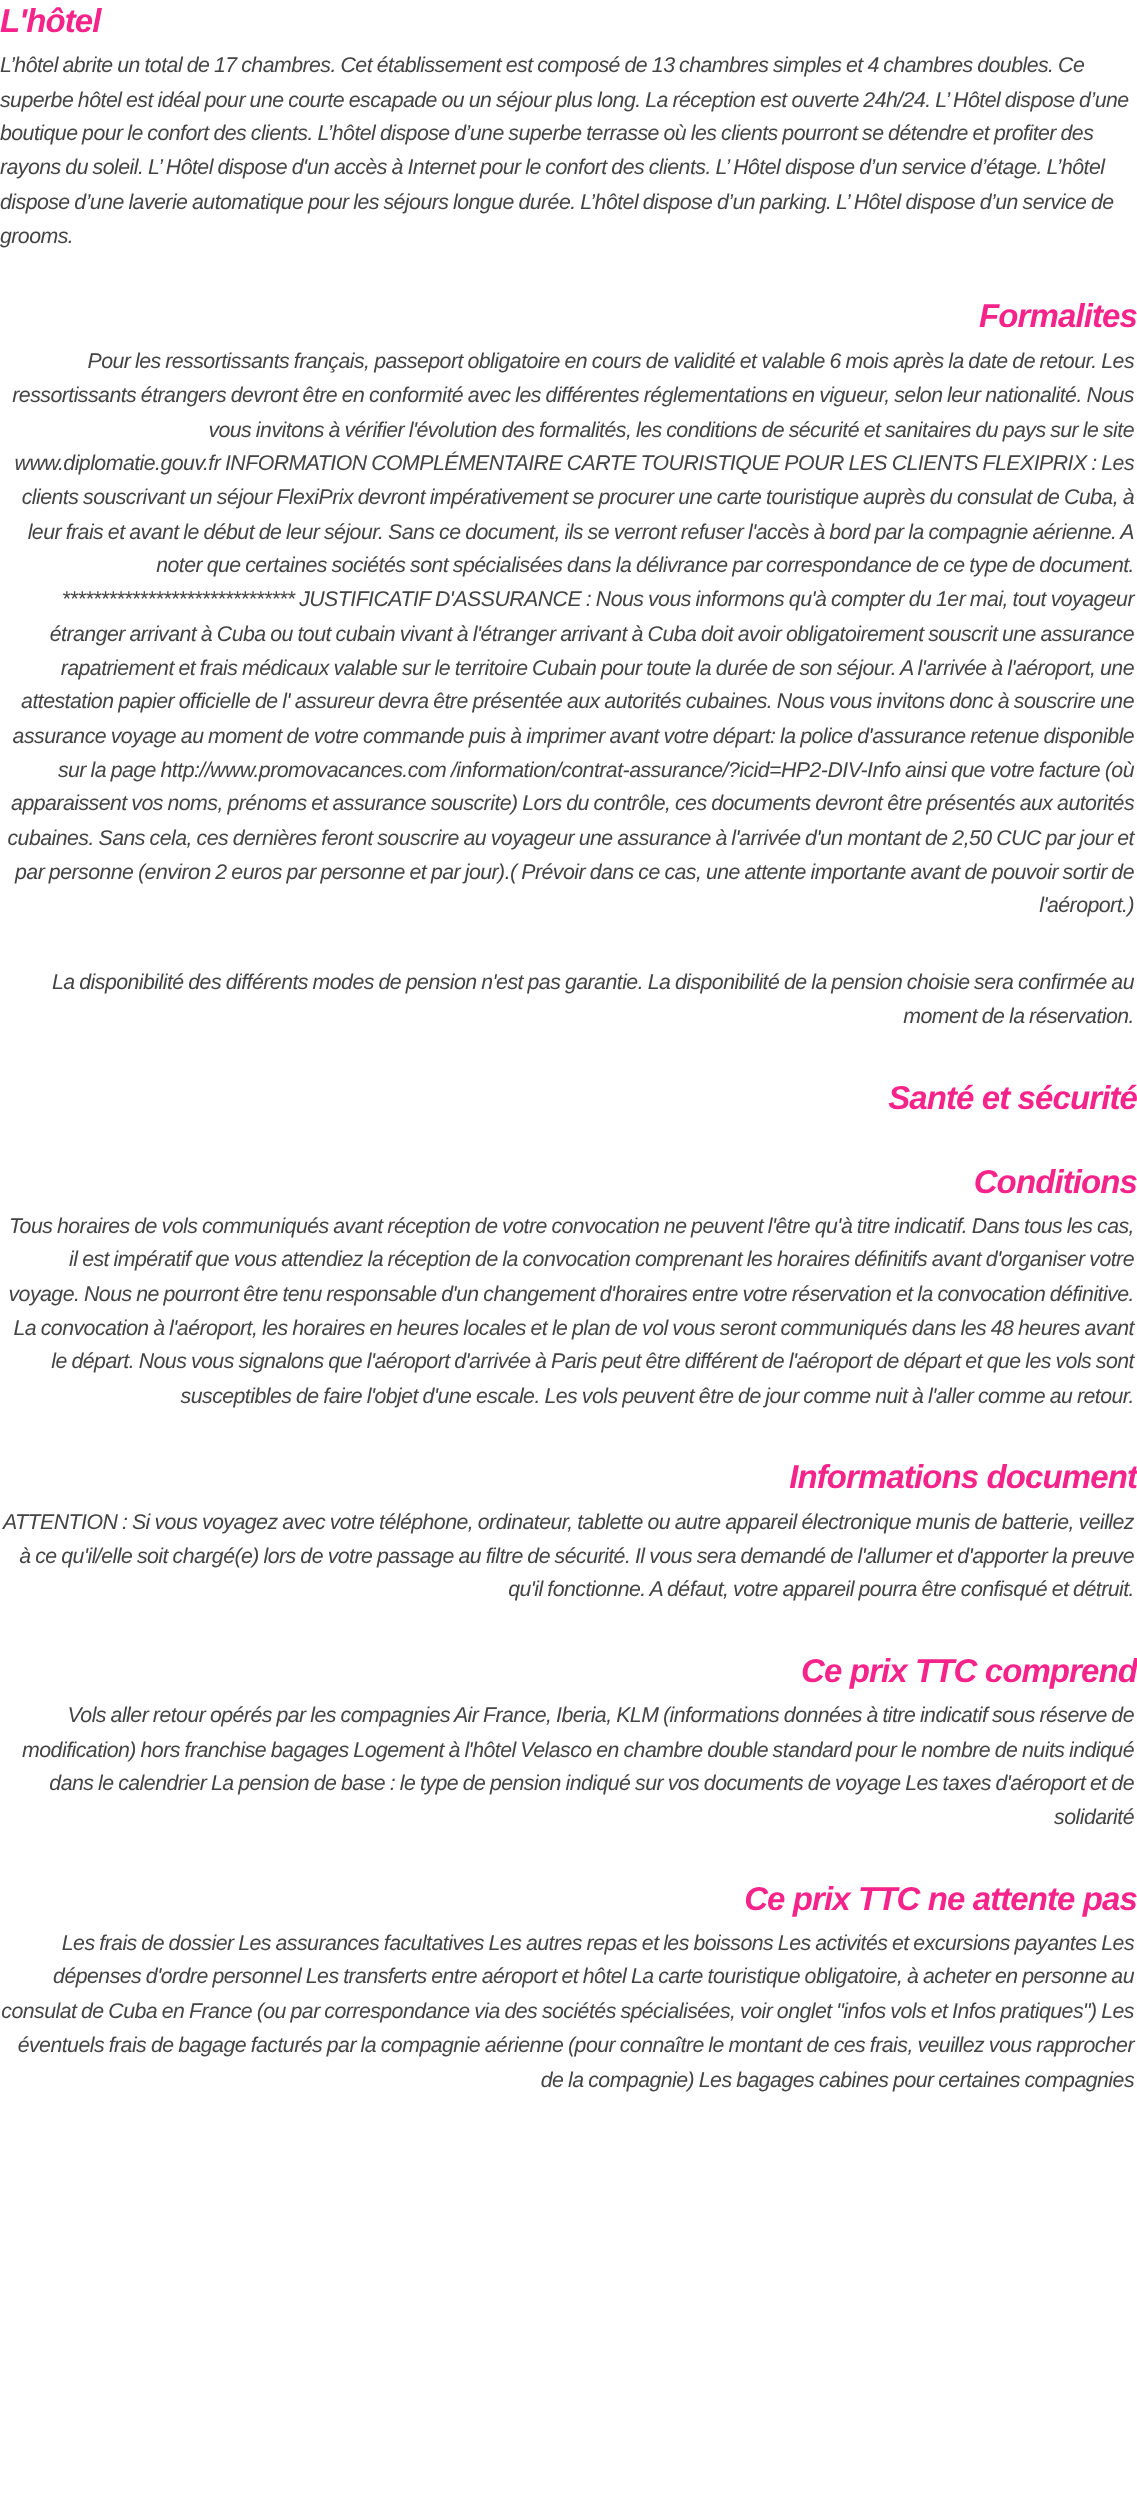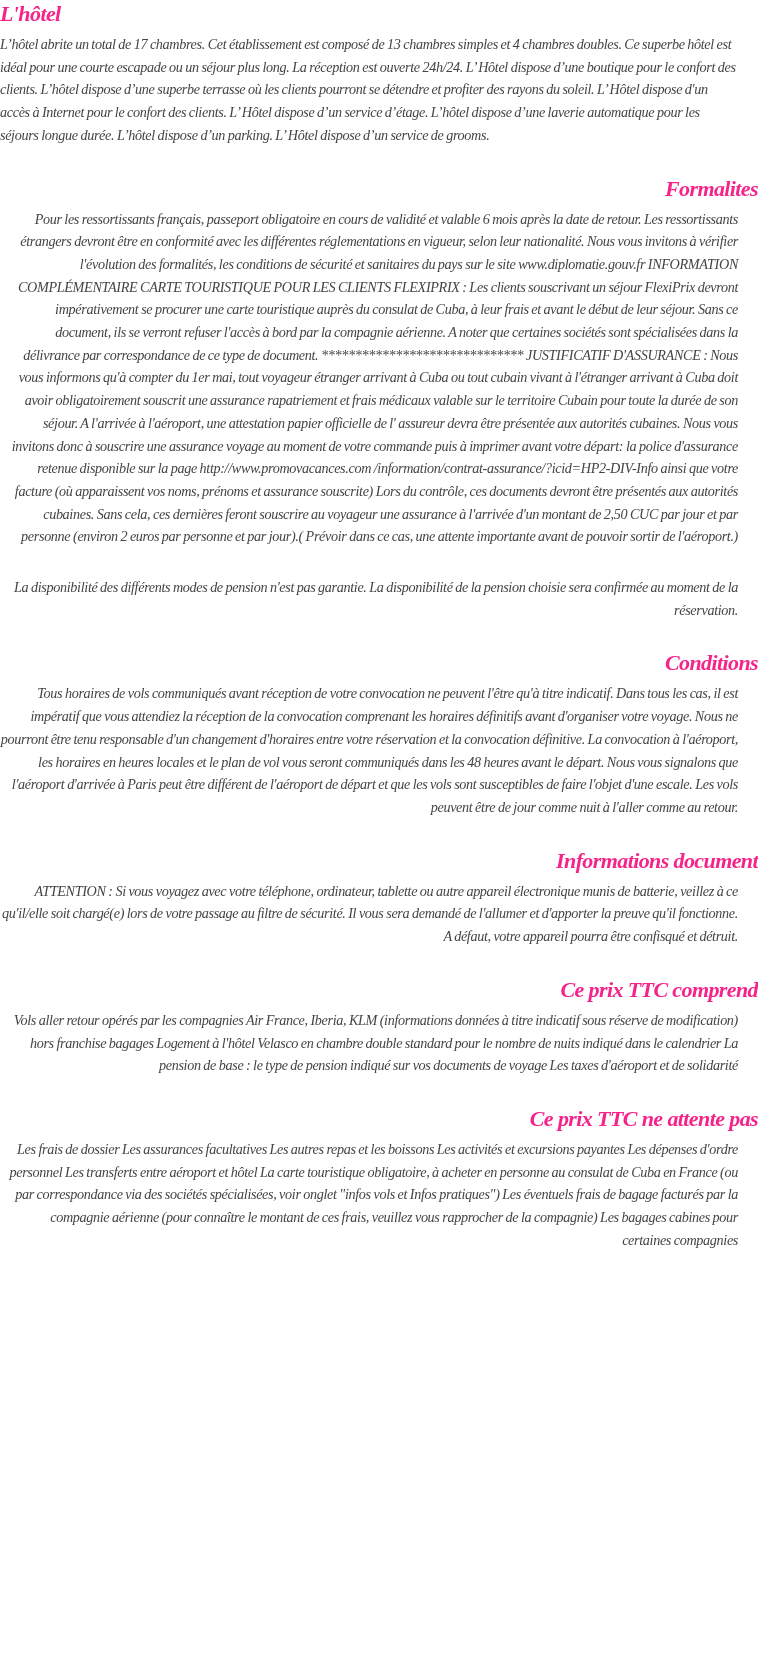--- a/index.html
+++ b/index.html
@@ -6,38 +6,38 @@
   body {
     width: 758px;
     min-height: 1663px;
     overflow: hidden;
     font-family: "Liberation Sans", sans-serif;
   }
   .page { padding: 0 0 0 0; width: 758px; box-sizing: border-box; }
   .section { margin: 0; }
   .section-title {
     color: #f5238a;
-    font-family: Liberation Serif, serif;
+    font-family: Liberation Sans, sans-serif;
     font-style: italic;
     font-weight: bold;
     font-size: 22px;
     letter-spacing: -0.6px;
     line-height: 28px;
     margin: 0;
     padding: 0;
   }
   .section-body {
     color: #444444;
-    font-family: Liberation Serif, serif;
+    font-family: Liberation Sans, sans-serif;
     font-style: italic;
     font-size: 14.2px;
     letter-spacing: -0.35px;
     line-height: 22.7px;
     margin: 5px 0 0 0;
-    padding-right: 20px;
+    padding-right: 2px;
     word-spacing: -0.5px;
   }
   .section + .section { margin-top: 28px; text-align: right; }
 </style>
 </head>
 <body>
 
 <div class="page">
 
   <section class="section">
@@ -48,20 +48,21 @@
   <section class="section">
     <h2 class="section-title">Formalites</h2>
     <p class="section-body">Pour les ressortissants français, passeport obligatoire en cours de validité et valable 6 mois après la date de retour. Les ressortissants étrangers devront être en conformité avec les différentes réglementations en vigueur, selon leur nationalité. Nous vous invitons à vérifier l'évolution des formalités, les conditions de sécurité et sanitaires du pays sur le site www.diplomatie.gouv.fr INFORMATION COMPLÉMENTAIRE CARTE TOURISTIQUE POUR LES CLIENTS FLEXIPRIX : Les clients souscrivant un séjour FlexiPrix devront impérativement se procurer une carte touristique auprès du consulat de Cuba, à leur frais et avant le début de leur séjour. Sans ce document, ils se verront refuser l'accès à bord par la compagnie aérienne. A noter que certaines sociétés sont spécialisées dans la délivrance par correspondance de ce type de document. ****************************** JUSTIFICATIF D'ASSURANCE : Nous vous informons qu'à compter du 1er mai, tout voyageur étranger arrivant à Cuba ou tout cubain vivant à l'étranger arrivant à Cuba doit avoir obligatoirement souscrit une assurance rapatriement et frais médicaux valable sur le territoire Cubain pour toute la durée de son séjour. A l'arrivée à l'aéroport, une attestation papier officielle de l' assureur devra être présentée aux autorités cubaines. Nous vous invitons donc à souscrire une assurance voyage au moment de votre commande puis à imprimer avant votre départ: la police d'assurance retenue disponible sur la page http://www.promovacances.com /information/contrat-assurance/?icid=HP2-DIV-Info ainsi que votre facture (où apparaissent vos noms, prénoms et assurance souscrite) Lors du contrôle, ces documents devront être présentés aux autorités cubaines. Sans cela, ces dernières feront souscrire au voyageur une assurance à l'arrivée d'un montant de 2,50 CUC par jour et par personne (environ 2 euros par personne et par jour).( Prévoir dans ce cas, une attente importante avant de pouvoir sortir de l'aéroport.)</p>
   </section>
 
   <section class="section">
     <p class="section-body">La disponibilité des différents modes de pension n'est pas garantie. La disponibilité de la pension choisie sera confirmée au moment de la réservation.</p>
   </section>
 
   <section class="section">
+    <h2 class="section-title">Santé et sécurité</h2>
   </section>
 
   <section class="section">
     <h2 class="section-title">Conditions</h2>
     <p class="section-body">Tous horaires de vols communiqués avant réception de votre convocation ne peuvent l'être qu'à titre indicatif. Dans tous les cas, il est impératif que vous attendiez la réception de la convocation comprenant les horaires définitifs avant d'organiser votre voyage. Nous ne pourront être tenu responsable d'un changement d'horaires entre votre réservation et la convocation définitive. La convocation à l'aéroport, les horaires en heures locales et le plan de vol vous seront communiqués dans les 48 heures avant le départ. Nous vous signalons que l'aéroport d'arrivée à Paris peut être différent de l'aéroport de départ et que les vols sont susceptibles de faire l'objet d'une escale. Les vols peuvent être de jour comme nuit à l'aller comme au retour.</p>
   </section>
 
   <section class="section">
     <h2 class="section-title">Informations document</h2>
     <p class="section-body">ATTENTION : Si vous voyagez avec votre téléphone, ordinateur, tablette ou autre appareil électronique munis de batterie, veillez à ce qu'il/elle soit chargé(e) lors de votre passage au filtre de sécurité. Il vous sera demandé de l'allumer et d'apporter la preuve qu'il fonctionne. A défaut, votre appareil pourra être confisqué et détruit.</p>

